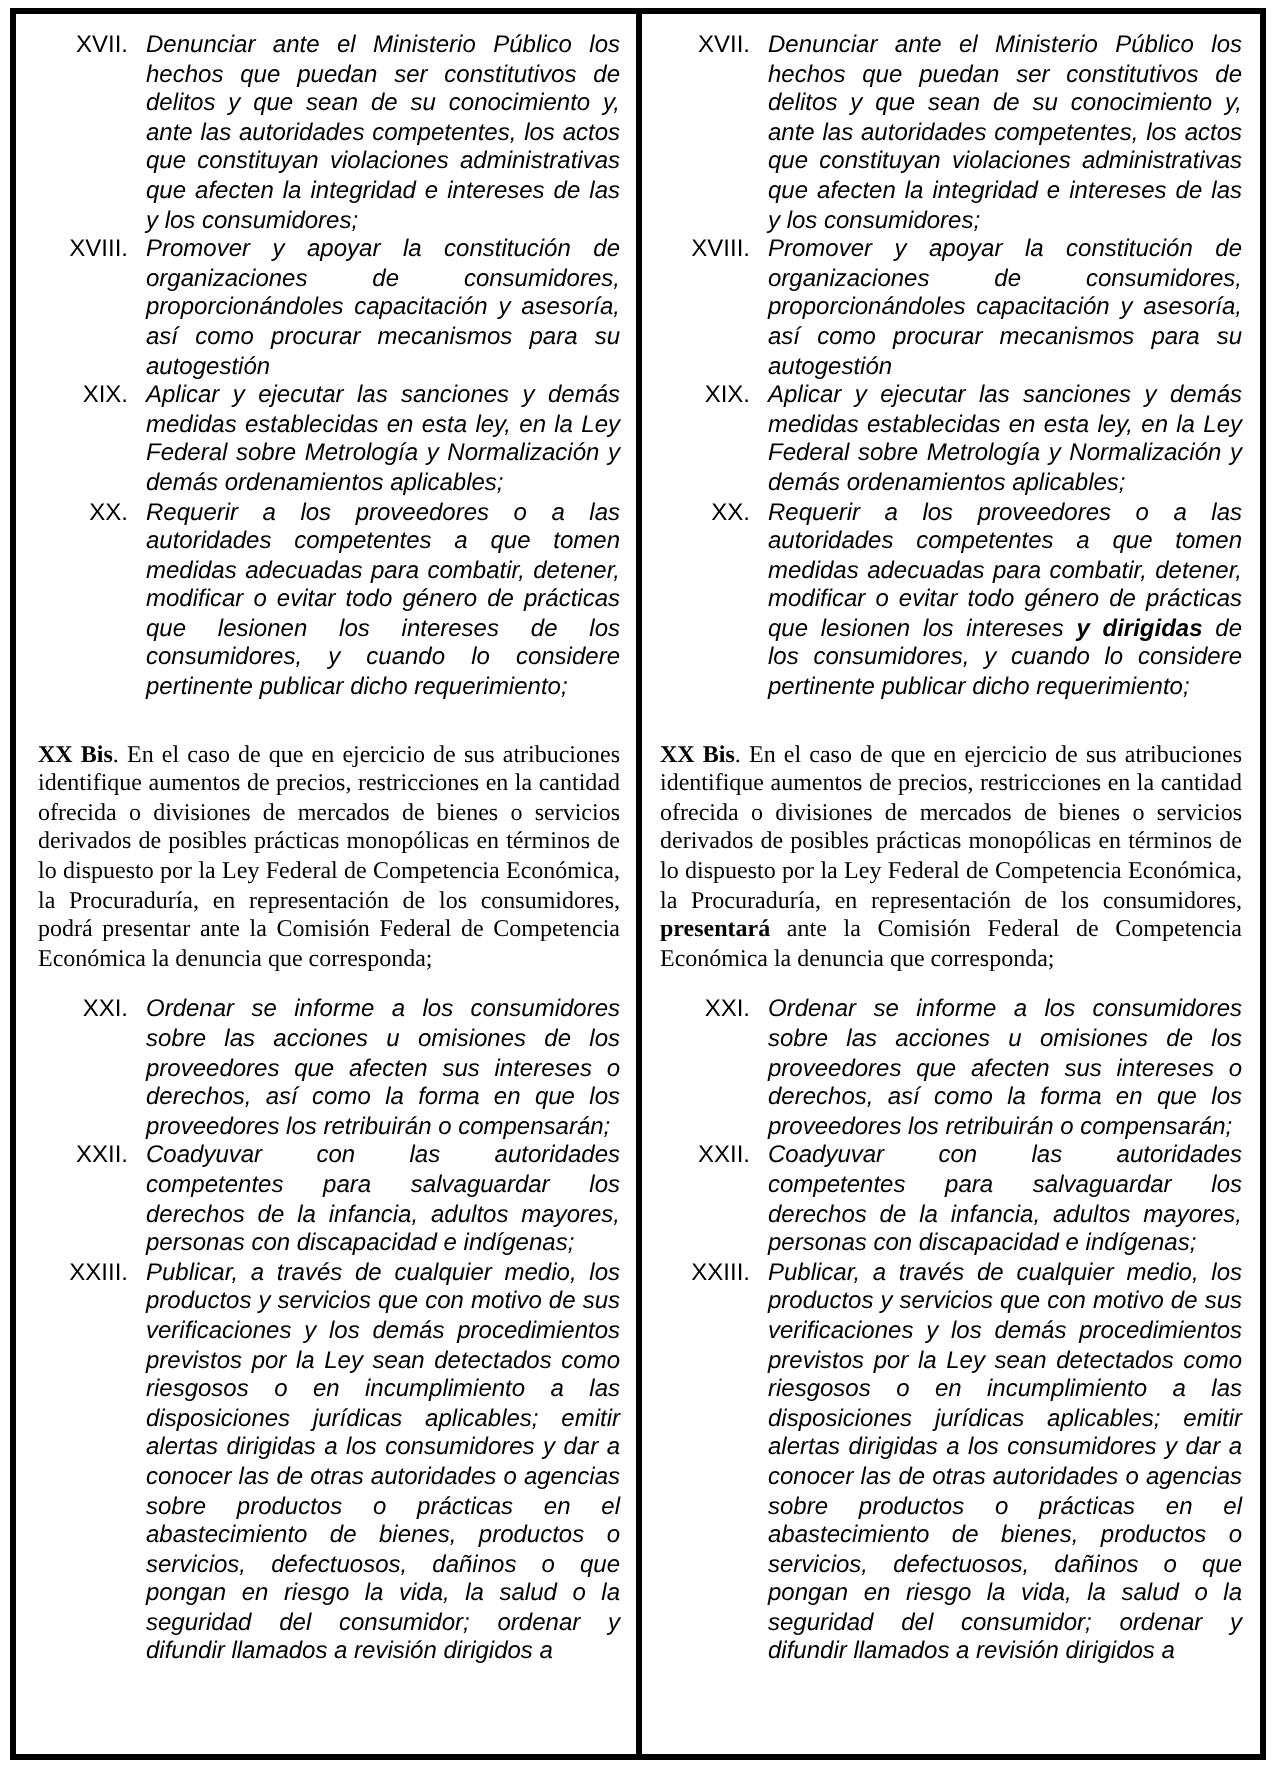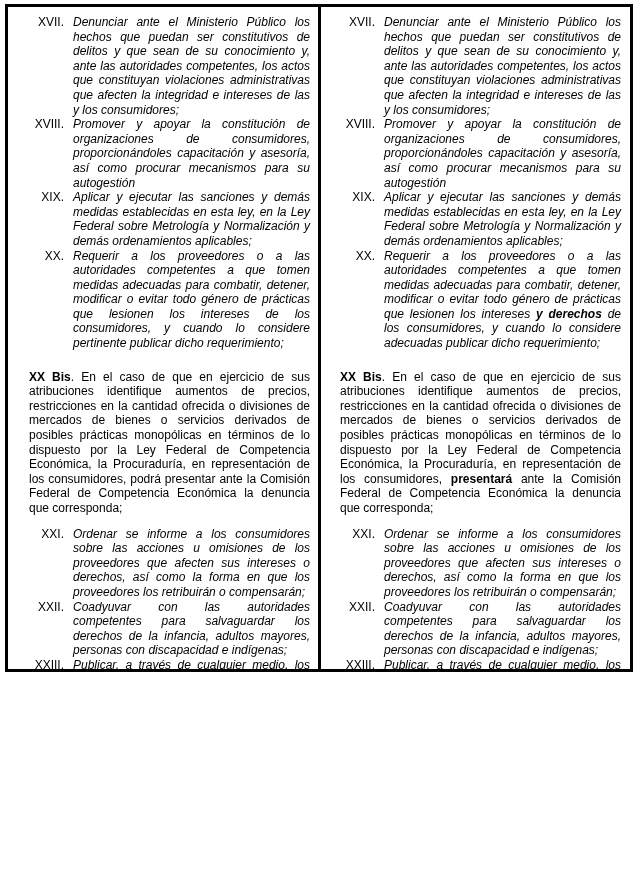--- a/index.html
+++ b/index.html
@@ -4,41 +4,41 @@
 <style>
   html,body{margin:0;padding:0;}
   body{
     width:640px;height:889px;
     background:#ffffff;
     font-family:"Liberation Sans","DejaVu Sans",sans-serif;
     color:#000;
   }
   .page{position:relative;width:640px;height:889px;background:#fff;overflow:hidden;}
   .sheet{
-    position:absolute;left:5px;top:4px;width:628px;height:668px;
+    position:absolute;left:5px;top:4px;width:628px;height:876px;
     border:3px solid #000;box-sizing:border-box;
     background:#fff;overflow:hidden;
   }
   .divider{
     position:absolute;left:50%;top:0;bottom:0;
     width:3px;margin-left:-1.5px;background:#000;
   }
   .grid{
     display:grid;grid-template-columns:1fr 1fr;
     padding-top:8px;
     font-size:12px;line-height:14.6px;
   }
   .cell{padding:0 9px 0 9px;}
   .r1c1{grid-area:1/1;} .r1c2{grid-area:1/2;}
   .r2c1{grid-area:2/1;} .r2c2{grid-area:2/2;}
   .r3c1{grid-area:3/1;} .r3c2{grid-area:3/2;}
   .item{display:flex;}
   .num{flex:0 0 47px;text-align:right;white-space:nowrap;}
   .txt{flex:1;margin-left:9px;text-align:justify;font-style:italic;}
-  .bis{margin:19px 0 0 12px;text-align:justify;}
+  .bis{margin:19px 0 0 2px;text-align:justify;font-family:Liberation Serif, serif;}
   .row3{margin-top:11px;}
   b{font-weight:bold;}
 </style>
 </head>
 <body>
 
 <div class="page">
   <div class="sheet">
     <div class="divider"></div>
     <div class="grid">
@@ -70,21 +70,21 @@
         <div class="item">
           <span class="num">XVIII.</span>
           <span class="txt"><span>Promover y apoyar la constitución de organizaciones de consumidores, proporcionándoles capacitación y asesoría, así como procurar mecanismos para su autogestión</span><b></b><span></span></span>
         </div>
         <div class="item">
           <span class="num">XIX.</span>
           <span class="txt"><span>Aplicar y ejecutar las sanciones y demás medidas establecidas en esta ley, en la Ley Federal sobre Metrología y Normalización y demás ordenamientos aplicables;</span><b></b><span></span></span>
         </div>
         <div class="item">
           <span class="num">XX.</span>
-          <span class="txt"><span>Requerir a los proveedores o a las autoridades competentes a que tomen medidas adecuadas para combatir, detener, modificar o evitar todo género de prácticas que lesionen los intereses </span><b>y derechos</b><span> de los consumidores, y cuando lo considere adecuadas publicar dicho requerimiento;</span></span>
+          <span class="txt"><span>Requerir a los proveedores o a las autoridades competentes a que tomen medidas adecuadas para combatir, detener, modificar o evitar todo género de prácticas que lesionen los intereses </span><b>y dirigidas</b><span> de los consumidores, y cuando lo considere pertinente publicar dicho requerimiento;</span></span>
         </div>
       </section>
 
       <section class="cell r2c1">
         <p class="bis"><b>XX Bis</b><span>. En el caso de que en ejercicio de sus atribuciones identifique aumentos de precios, restricciones en la cantidad ofrecida o divisiones de mercados de bienes o servicios derivados de posibles prácticas monopólicas en términos de lo dispuesto por la Ley Federal de Competencia Económica, la Procuraduría, en representación de los consumidores, podrá presentar ante la Comisión Federal de Competencia Económica la denuncia que corresponda;</span><b></b><span></span></p>
       </section>
       <section class="cell r2c2">
         <p class="bis"><b>XX Bis</b><span>. En el caso de que en ejercicio de sus atribuciones identifique aumentos de precios, restricciones en la cantidad ofrecida o divisiones de mercados de bienes o servicios derivados de posibles prácticas monopólicas en términos de lo dispuesto por la Ley Federal de Competencia Económica, la Procuraduría, en representación de los consumidores, </span><b>presentará</b><span> ante la Comisión Federal de Competencia Económica la denuncia que corresponda;</span></p>
       </section>
 

